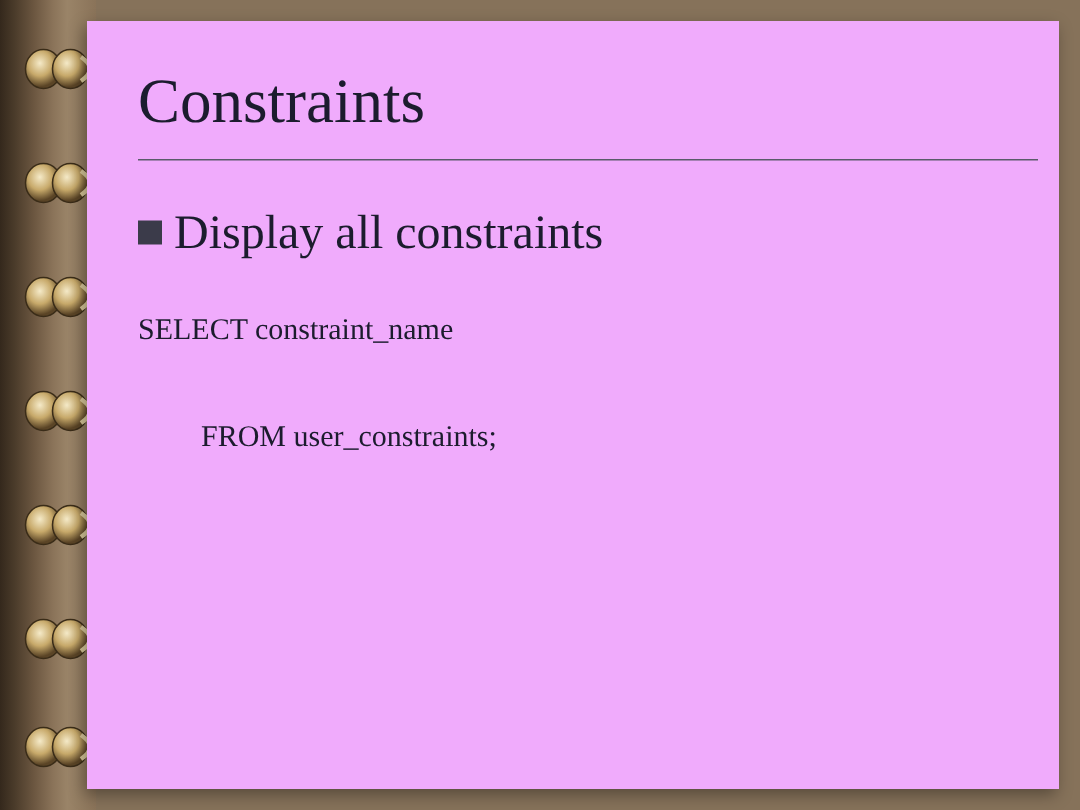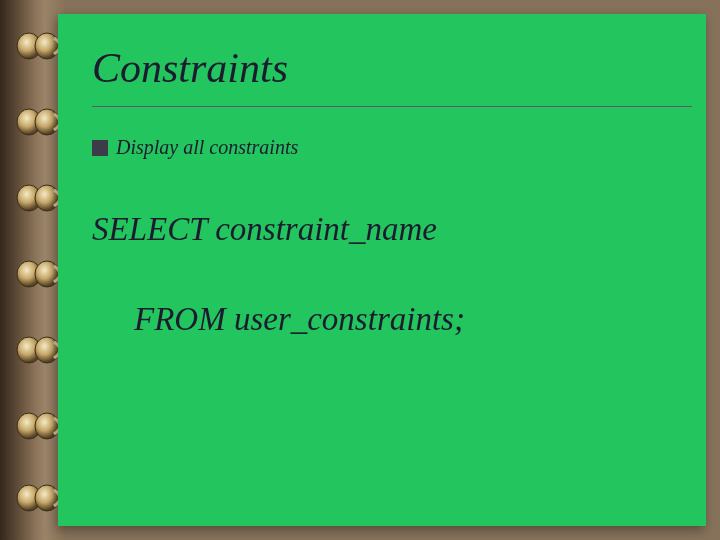--- a/index.html
+++ b/index.html
@@ -29,23 +29,22 @@
     width: 52px;
     height: 40px;
   }
   .ring svg { width: 52px; height: 40px; display: block; }
   .page {
     position: absolute;
     left: 58px;
     top: 14px;
     width: 648px;
     height: 512px;
-    background: #22c55e;
+    background: #f0abfc;
     box-shadow: -2px 4px 10px rgba(0,0,0,0.35);
-    font-style: italic;
   }
   .title {
     position: absolute;
     left: 34px;
     top: 30px;
     font-size: 42px;
     color: #1c1c2e;
     font-weight: 400;
   }
   .rule {
@@ -63,28 +62,28 @@
     display: flex;
     align-items: center;
     gap: 8px;
   }
   .bullet {
     width: 16px;
     height: 16px;
     background: #3b3b4a;
   }
   .bullet-text {
-    font-size: 20px;
+    font-size: 32px;
     color: #1c1c2e;
   }
   .code {
     position: absolute;
     left: 34px;
     top: 192px;
-    font-size: 33px;
+    font-size: 20px;
     color: #1c1c2e;
     line-height: 1.45;
   }
   .code .line2 { padding-left: 42px; margin-top: 42px; }
 </style>
 </head>
 <body>
 
 <div class="binding"></div>
 

